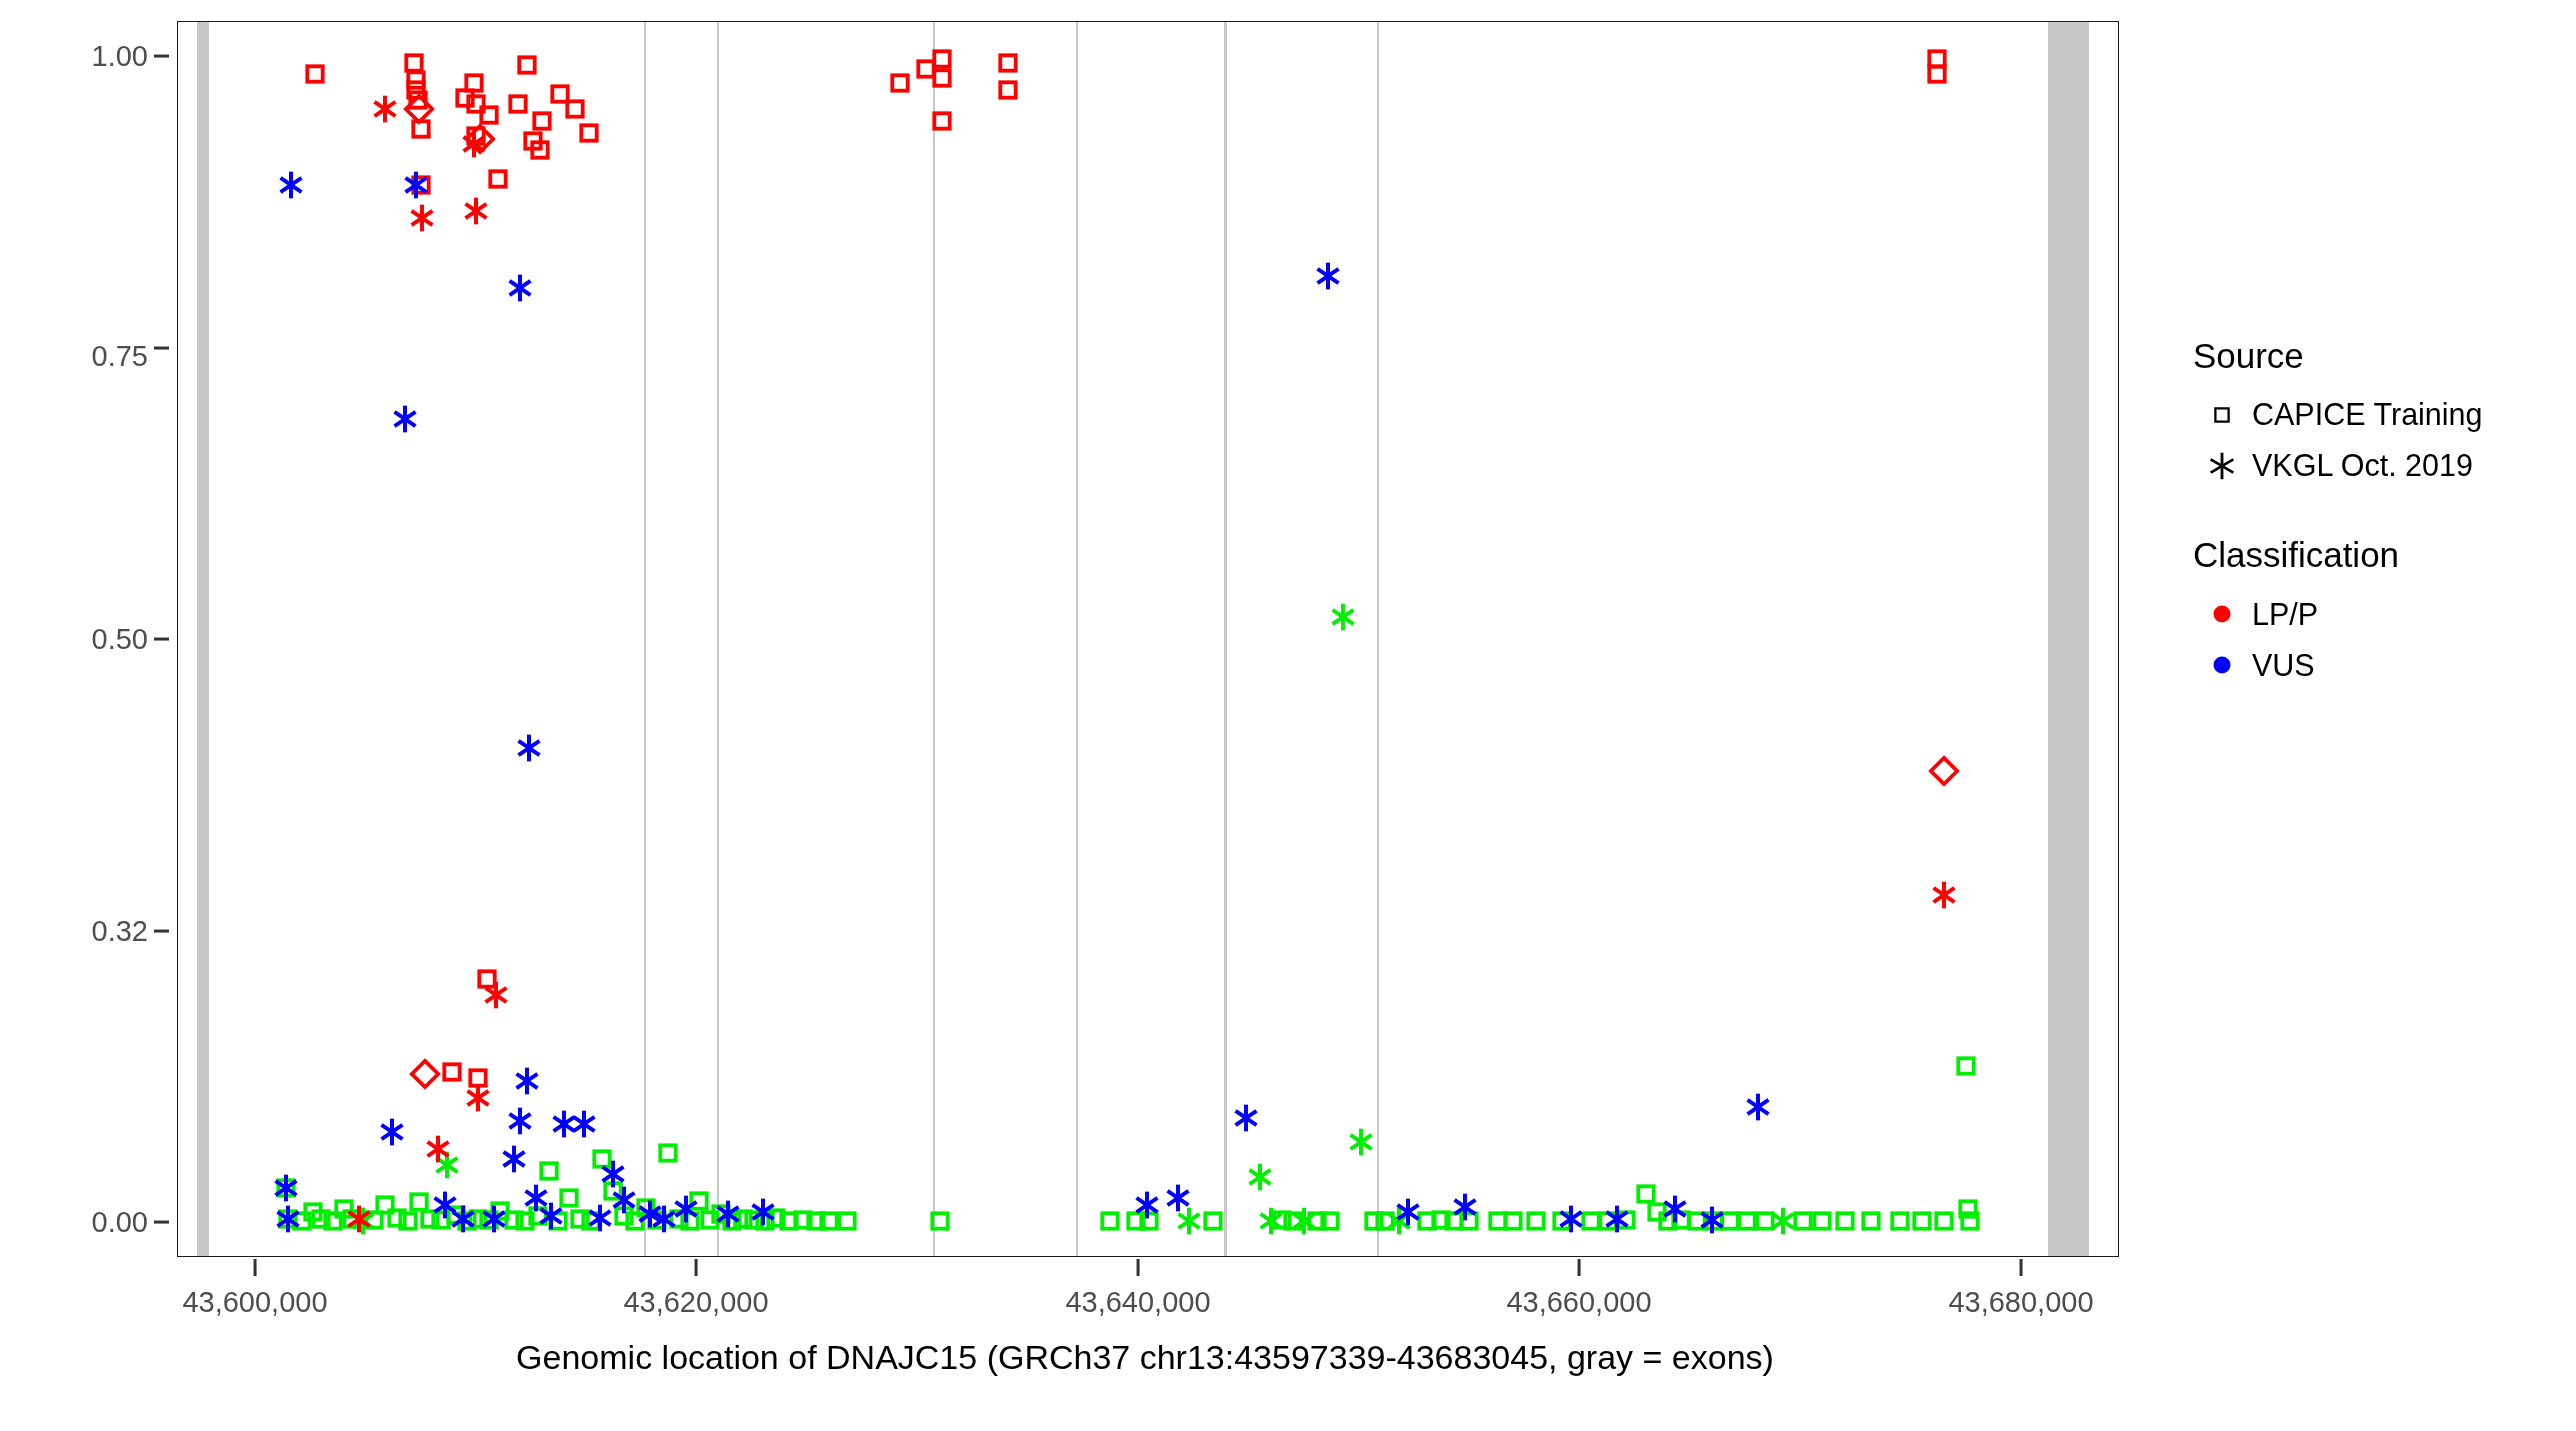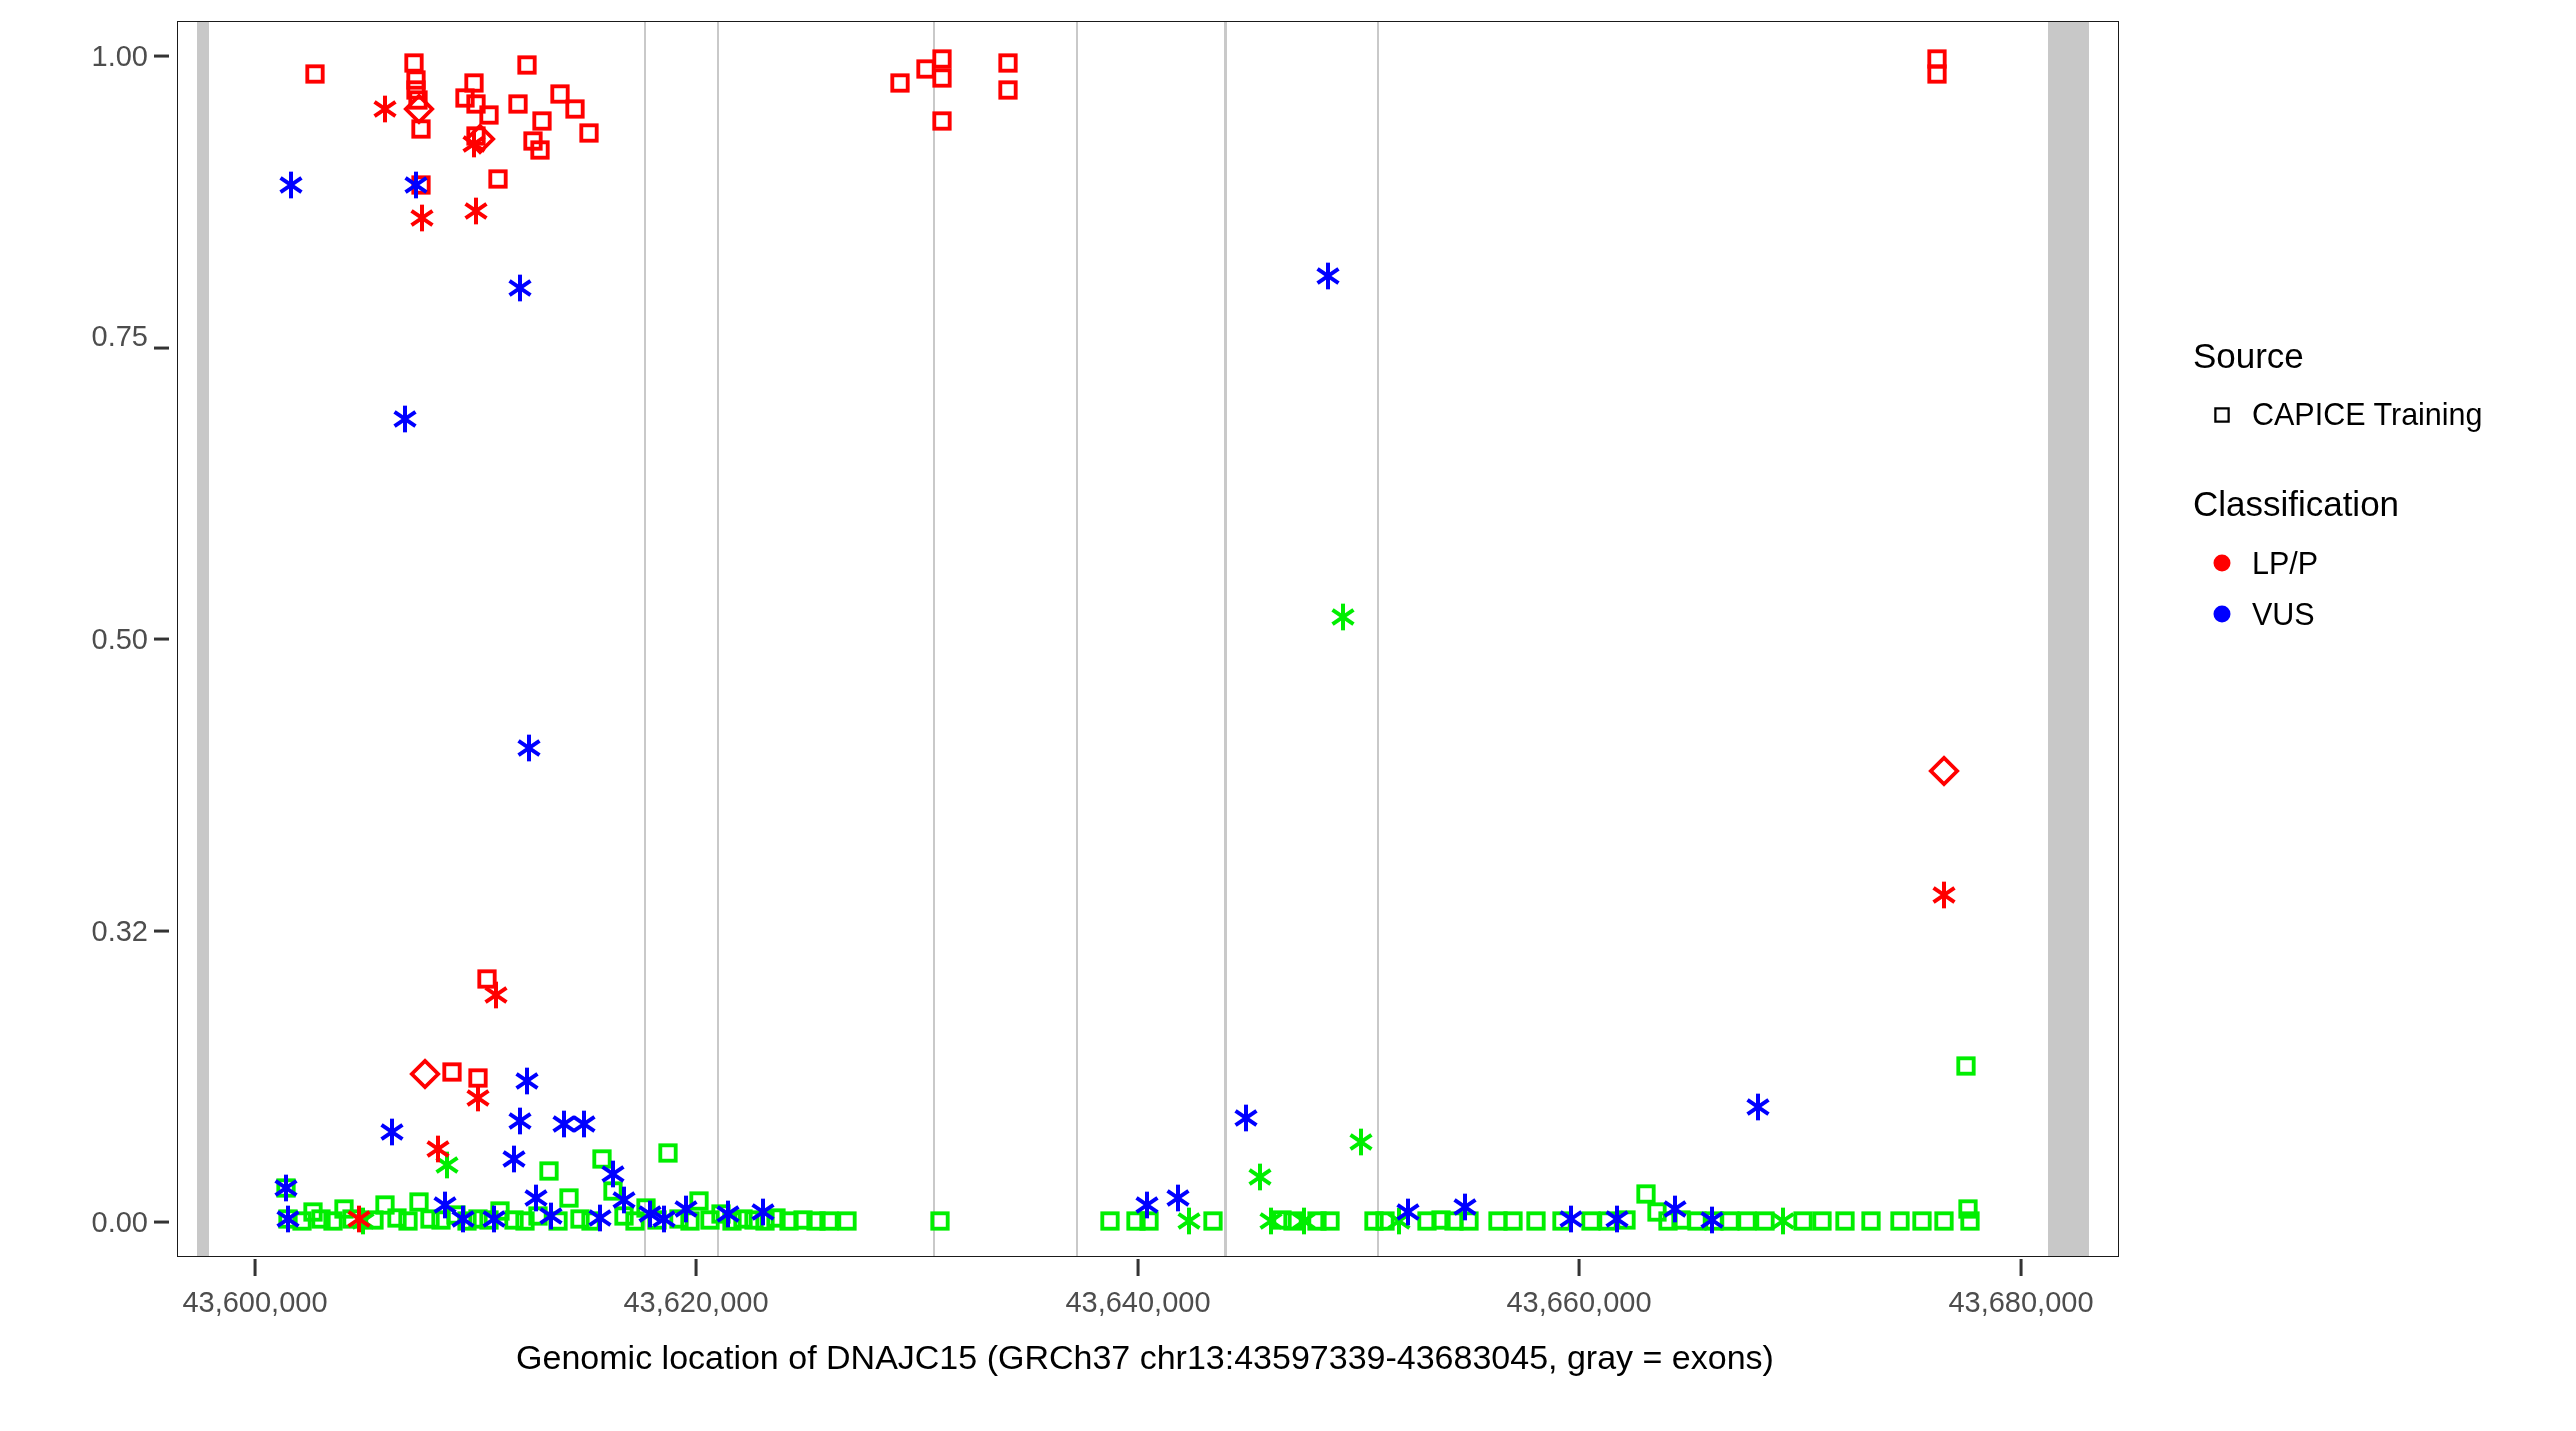--- a/index.html
+++ b/index.html
@@ -57,21 +57,21 @@
   <div id="yaxis">
 
     <div id="ytick-container">
         <div class="ytick-mark" style="top: 1222px;"></div>
         <div class="ytick-label" style="top: 1222px;">0.00</div>
         <div class="ytick-mark" style="top: 931px;"></div>
         <div class="ytick-label" style="top: 931px;">0.32</div>
         <div class="ytick-mark" style="top: 639px;"></div>
         <div class="ytick-label" style="top: 639px;">0.50</div>
         <div class="ytick-mark" style="top: 348px;"></div>
-        <div class="ytick-label" style="top: 336px;">0.75</div>
+        <div class="ytick-label" style="top: 356px;">0.75</div>
         <div class="ytick-mark" style="top: 56px;"></div>
         <div class="ytick-label" style="top: 56px;">1.00</div>
       </div>
   </div>
 
   <div id="panel">
     <div id="plotarea">
       <div id="exon-layer">
           <div class="exon" style="left: 18.5px; width: 12.4px;"></div>
           <div class="gridline" style="left: 466px; width: 2.4px; background: rgb(201, 201, 201);"></div>
@@ -1255,20 +1255,32 @@
 
       <div class="legend-row">
         <span class="legend-key">
           <svg width="34" height="34" viewBox="0 0 36 36">
               <rect x="11" y="11" width="14" height="14" fill="none" stroke="#000" stroke-width="2.4"></rect>
             </svg>
         </span>
         <span class="legend-label">CAPICE Training</span>
       </div>
 
+      <div class="legend-row">
+        <span class="legend-key">
+          <svg width="34" height="34" viewBox="0 0 36 36">
+            <g stroke="#000" stroke-width="3" stroke-linecap="butt">
+              <line x1="18" y1="4" x2="18" y2="32"></line>
+              <line x1="6" y1="11" x2="30" y2="25"></line>
+              <line x1="6" y1="25" x2="30" y2="11"></line>
+            </g>
+          </svg>
+        </span>
+        <span class="legend-label">VKGL Oct. 2019</span>
+      </div>
     </div>
 
     <div class="legend-block">
       <div class="legend-title">Classification</div>
 
 
       <div class="legend-row">
         <span class="legend-key">
           <svg width="34" height="34" viewBox="0 0 36 36">
               <circle cx="18" cy="18" r="9" fill="#ff0000"></circle>

